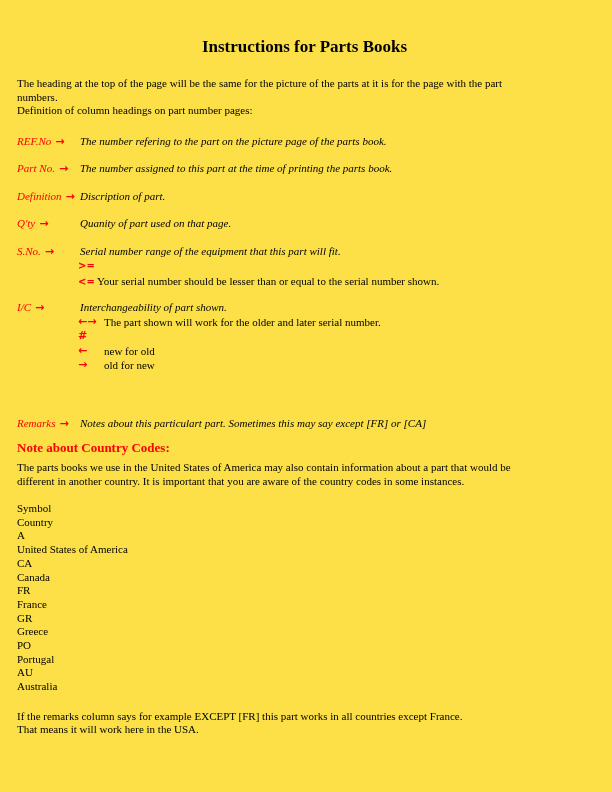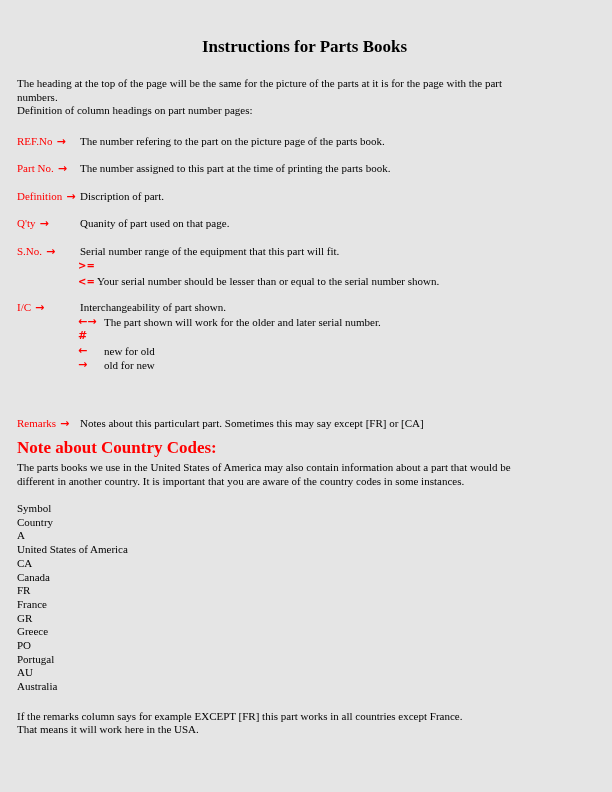--- a/index.html
+++ b/index.html
@@ -1,21 +1,21 @@
 <!DOCTYPE html>
 <html><head>
 <meta charset="utf-8">
 <style>
   html, body { margin: 0; padding: 0; background: #ffffff; }
   .page {
     position: relative;
     width: 612px;
     height: 792px;
     box-sizing: border-box;
-    background: #e5e5e5;
+    background: #fde047;
     padding: 36px 20px 0 17px;
     font-family: "Liberation Serif", serif;
     font-size: 11px;
     line-height: 13.5px;
     color: #000000;
     overflow: hidden;
   }
   .title {
     margin: 0;
     font-size: 17px;
@@ -23,21 +23,21 @@
     font-weight: bold;
     text-align: center;
   }
   .intro { margin-top: 20px; }
   .def-heading { }
   .defs { margin-top: 17px; }
   .def-block { margin-bottom: 14px; }
   .def-block.sno-block { margin-bottom: 12px; }
   .def-block.ic-block { margin-bottom: 44px; }
   .def-block.remarks-block { margin-bottom: 9px; }
-  .def-main { display: flex; }
+  .def-main { display: flex; font-style: italic; }
   .def-label {
     min-width: 61px;
     padding-right: 2px;
     white-space: nowrap;
     color: #ff0000;
   }
   .arrow {
     font-family: "DejaVu Sans", sans-serif;
     font-weight: bold;
     color: #ff0000;
@@ -51,21 +51,21 @@
     color: #ff0000;
     font-weight: bold;
     font-family: "DejaVu Sans", sans-serif;
     font-size: 10px;
     white-space: nowrap;
   }
   .sub-line.sno .sub-sym { min-width: 19px; }
   .sub-line.ic .sub-sym { min-width: 26px; font-size: 11px; }
   .cc-heading {
     margin: 0 0 5px 0;
-    font-size: 17px;
+    font-size: 13px;
     line-height: 17px;
     font-weight: bold;
     color: #ff0000;
   }
   .country-table { margin-top: 14px; line-height: 13.7px; }
   .ct-row { display: flex; flex-direction: column; }
   .ct-sym { width: 90px; }
   .closing { margin-top: 16px; }
 </style>
 </head>

